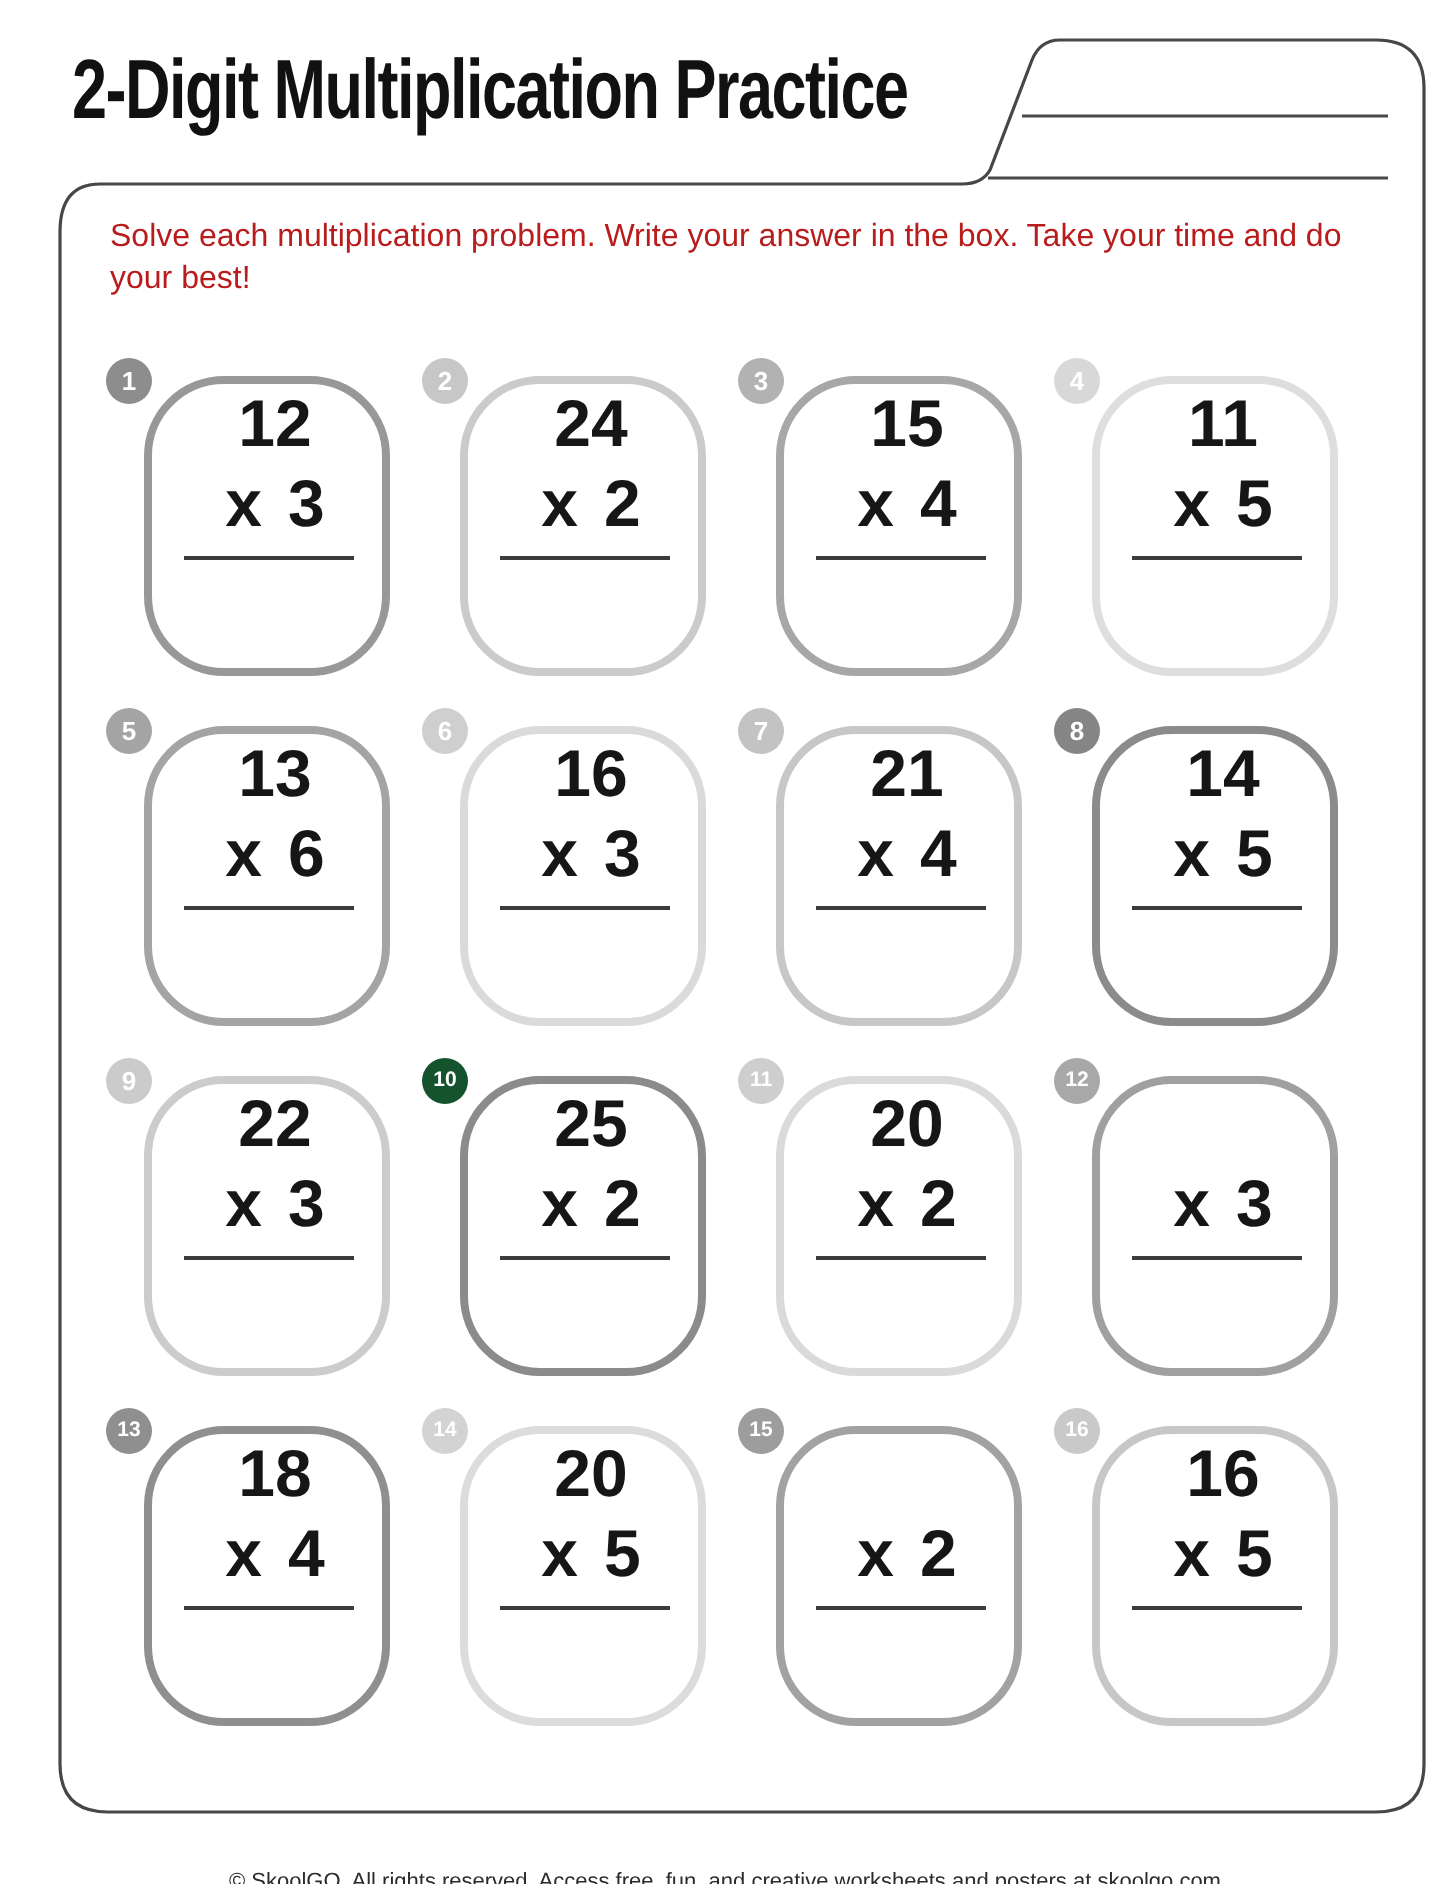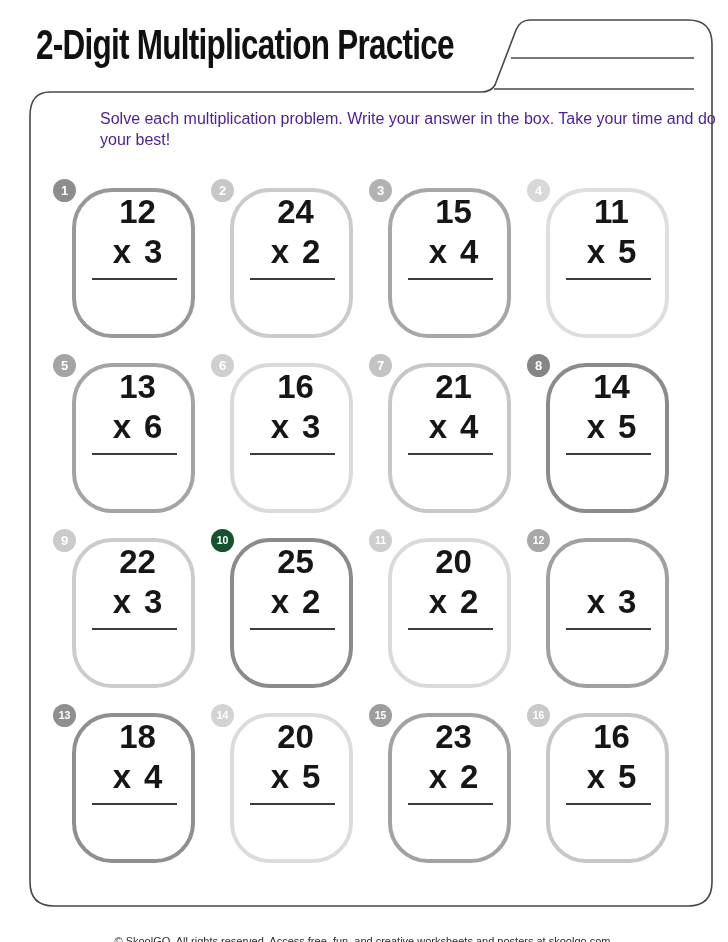--- a/index.html
+++ b/index.html
@@ -9,21 +9,21 @@
   }
   .page-title{
     position:absolute;left:36px;top:24px;
     font-size:42px;font-weight:bold;color:#111;line-height:1;
     letter-spacing:-1px;transform:scaleX(.75);transform-origin:left top;
     white-space:nowrap;
   }
   .outline-svg{position:absolute;left:0;top:0;}
   .instructions{
     position:absolute;left:55px;top:108px;width:618px;
-    font-size:16px;line-height:1.33;color:#4c1d95;margin-left:45px;
+    font-size:16px;line-height:1.33;color:#b91c1c;
   }
   .grid{
     position:absolute;left:72px;top:188px;
     display:grid;grid-template-columns:repeat(4,123px);gap:25px 35px;
   }
   .card{
     box-sizing:border-box;position:relative;
     width:123px;height:150px;background:#fff;
     border:4px solid #bbb;border-radius:40px;
   }
@@ -201,21 +201,20 @@
     <div class="top-num">20</div>
     <div class="op-row">
       <span>x</span>
       <span>5</span>
     </div>
     <div class="ans-line"></div>
     <div class="ans-space"></div>
   </div>
     <div class="card" style="border-color: rgb(162, 162, 162);">
     <div class="badge small" style="background: rgb(157, 157, 157);">15</div>
-    <div class="top-num">23</div>
     <div class="op-row">
       <span>x</span>
       <span>2</span>
     </div>
     <div class="ans-line"></div>
     <div class="ans-space"></div>
   </div>
     <div class="card" style="border-color: rgb(199, 199, 199);">
     <div class="badge small" style="background: rgb(201, 201, 201);">16</div>
     <div class="top-num">16</div>

